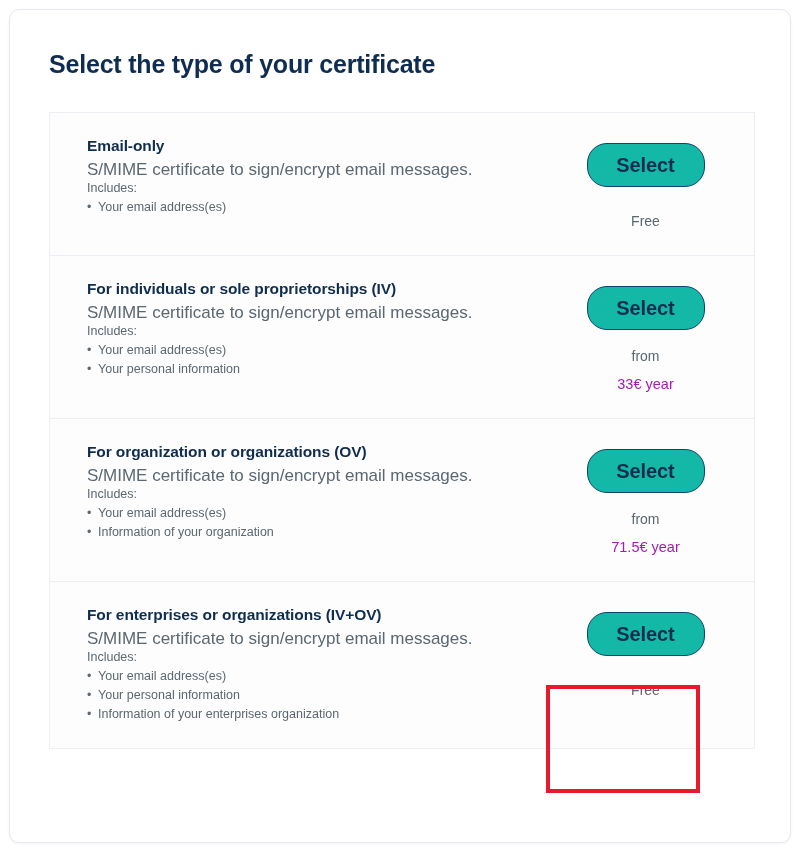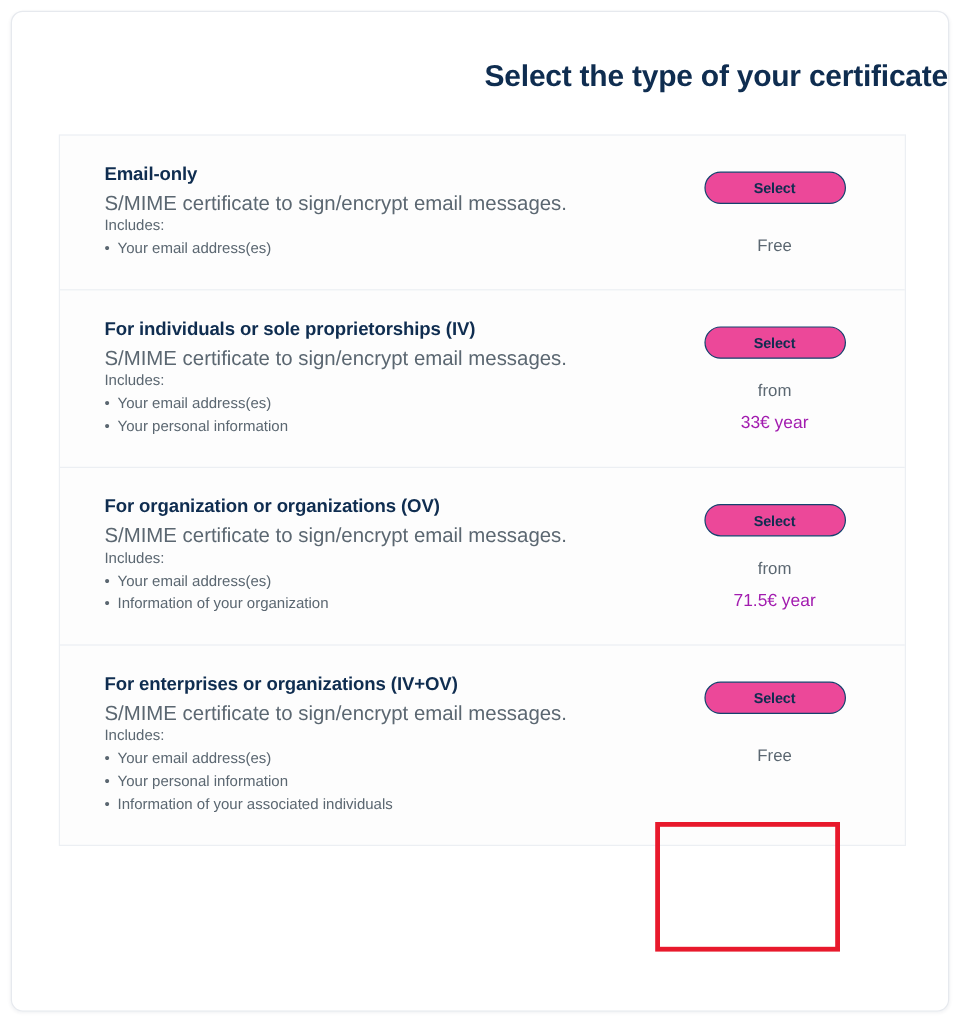--- a/index.html
+++ b/index.html
@@ -28,21 +28,20 @@
     box-shadow: 0 1px 3px rgba(20, 40, 70, 0.06);
   }
 
   .page-title {
     margin: 0;
     padding: 40px 0 0 39px;
     font-size: 25px;
     font-weight: bold;
     letter-spacing: -0.2px;
     color: #0f2d50;
-    text-align: right;
   }
 
   .options-panel {
     position: absolute;
     left: 39px;
     top: 102px;
     width: 706px;
     box-sizing: border-box;
     background: #fdfdfd;
     border: 1px solid #eceff3;
@@ -114,27 +113,27 @@
     align-items: center;
     padding-top: 6px;
     position: relative;
   }
 
   .select-button {
     display: inline-flex;
     align-items: center;
     justify-content: center;
     width: 118px;
-    height: 27px;
-    box-sizing: border-box;
-    background: #ec4899;
+    height: 44px;
+    box-sizing: border-box;
+    background: #14b8a6;
     border: 1px solid #13426e;
     border-radius: 20px;
     color: #0f2d50;
-    font-size: 12px;
+    font-size: 20px;
     font-weight: bold;
     font-family: "Liberation Sans", sans-serif;
     cursor: pointer;
     letter-spacing: -0.1px;
   }
 
   .price-from {
     font-size: 14px;
     color: #5b6771;
     margin-top: 16px;
@@ -223,21 +222,21 @@
     </div>
 
     <div class="option-row">
       <div class="option-info">
         <div class="option-title">For enterprises or organizations (IV+OV)</div>
         <p class="option-desc">S/MIME certificate to sign/encrypt email messages.</p>
         <p class="option-includes">Includes:</p>
         <ul class="option-bullets">
           <li>Your email address(es)</li>
           <li>Your personal information</li>
-          <li>Information of your associated individuals</li>
+          <li>Information of your enterprises organization</li>
         </ul>
       </div>
       <div class="option-action">
         <button class="select-button">Select</button>
         <div class="price-free">Free</div>
       </div>
     </div>
 
   </div>
 </div>

